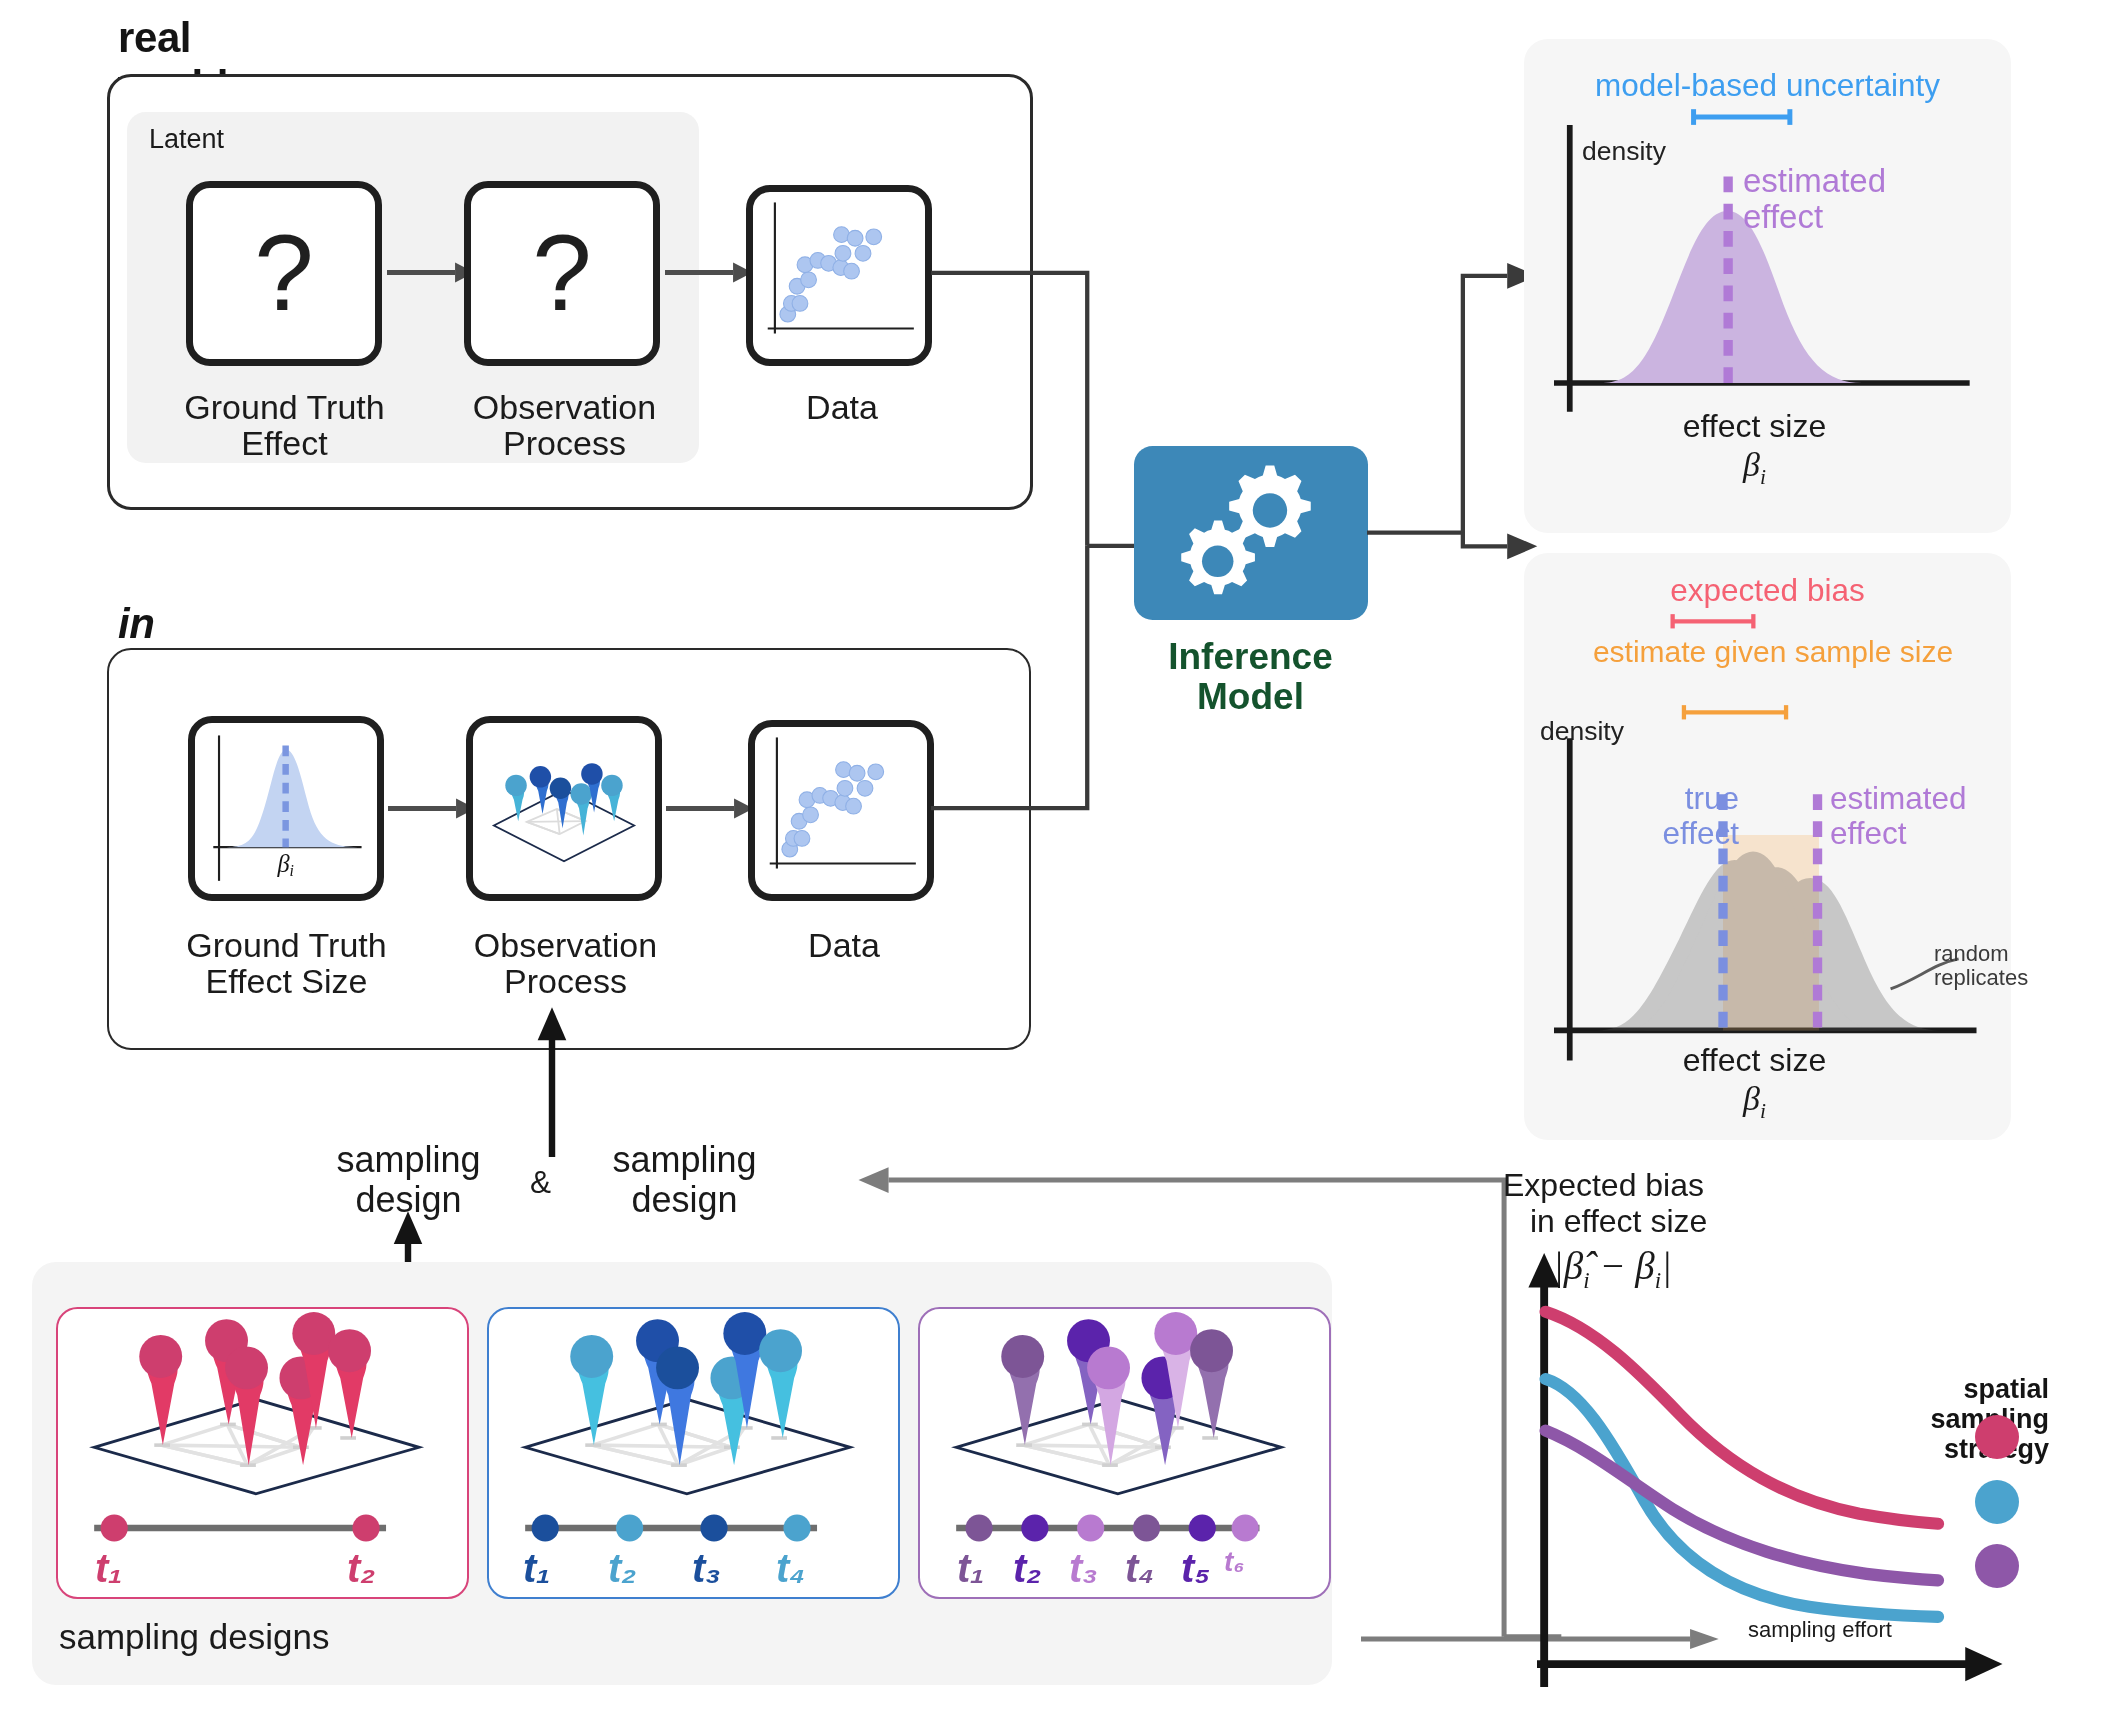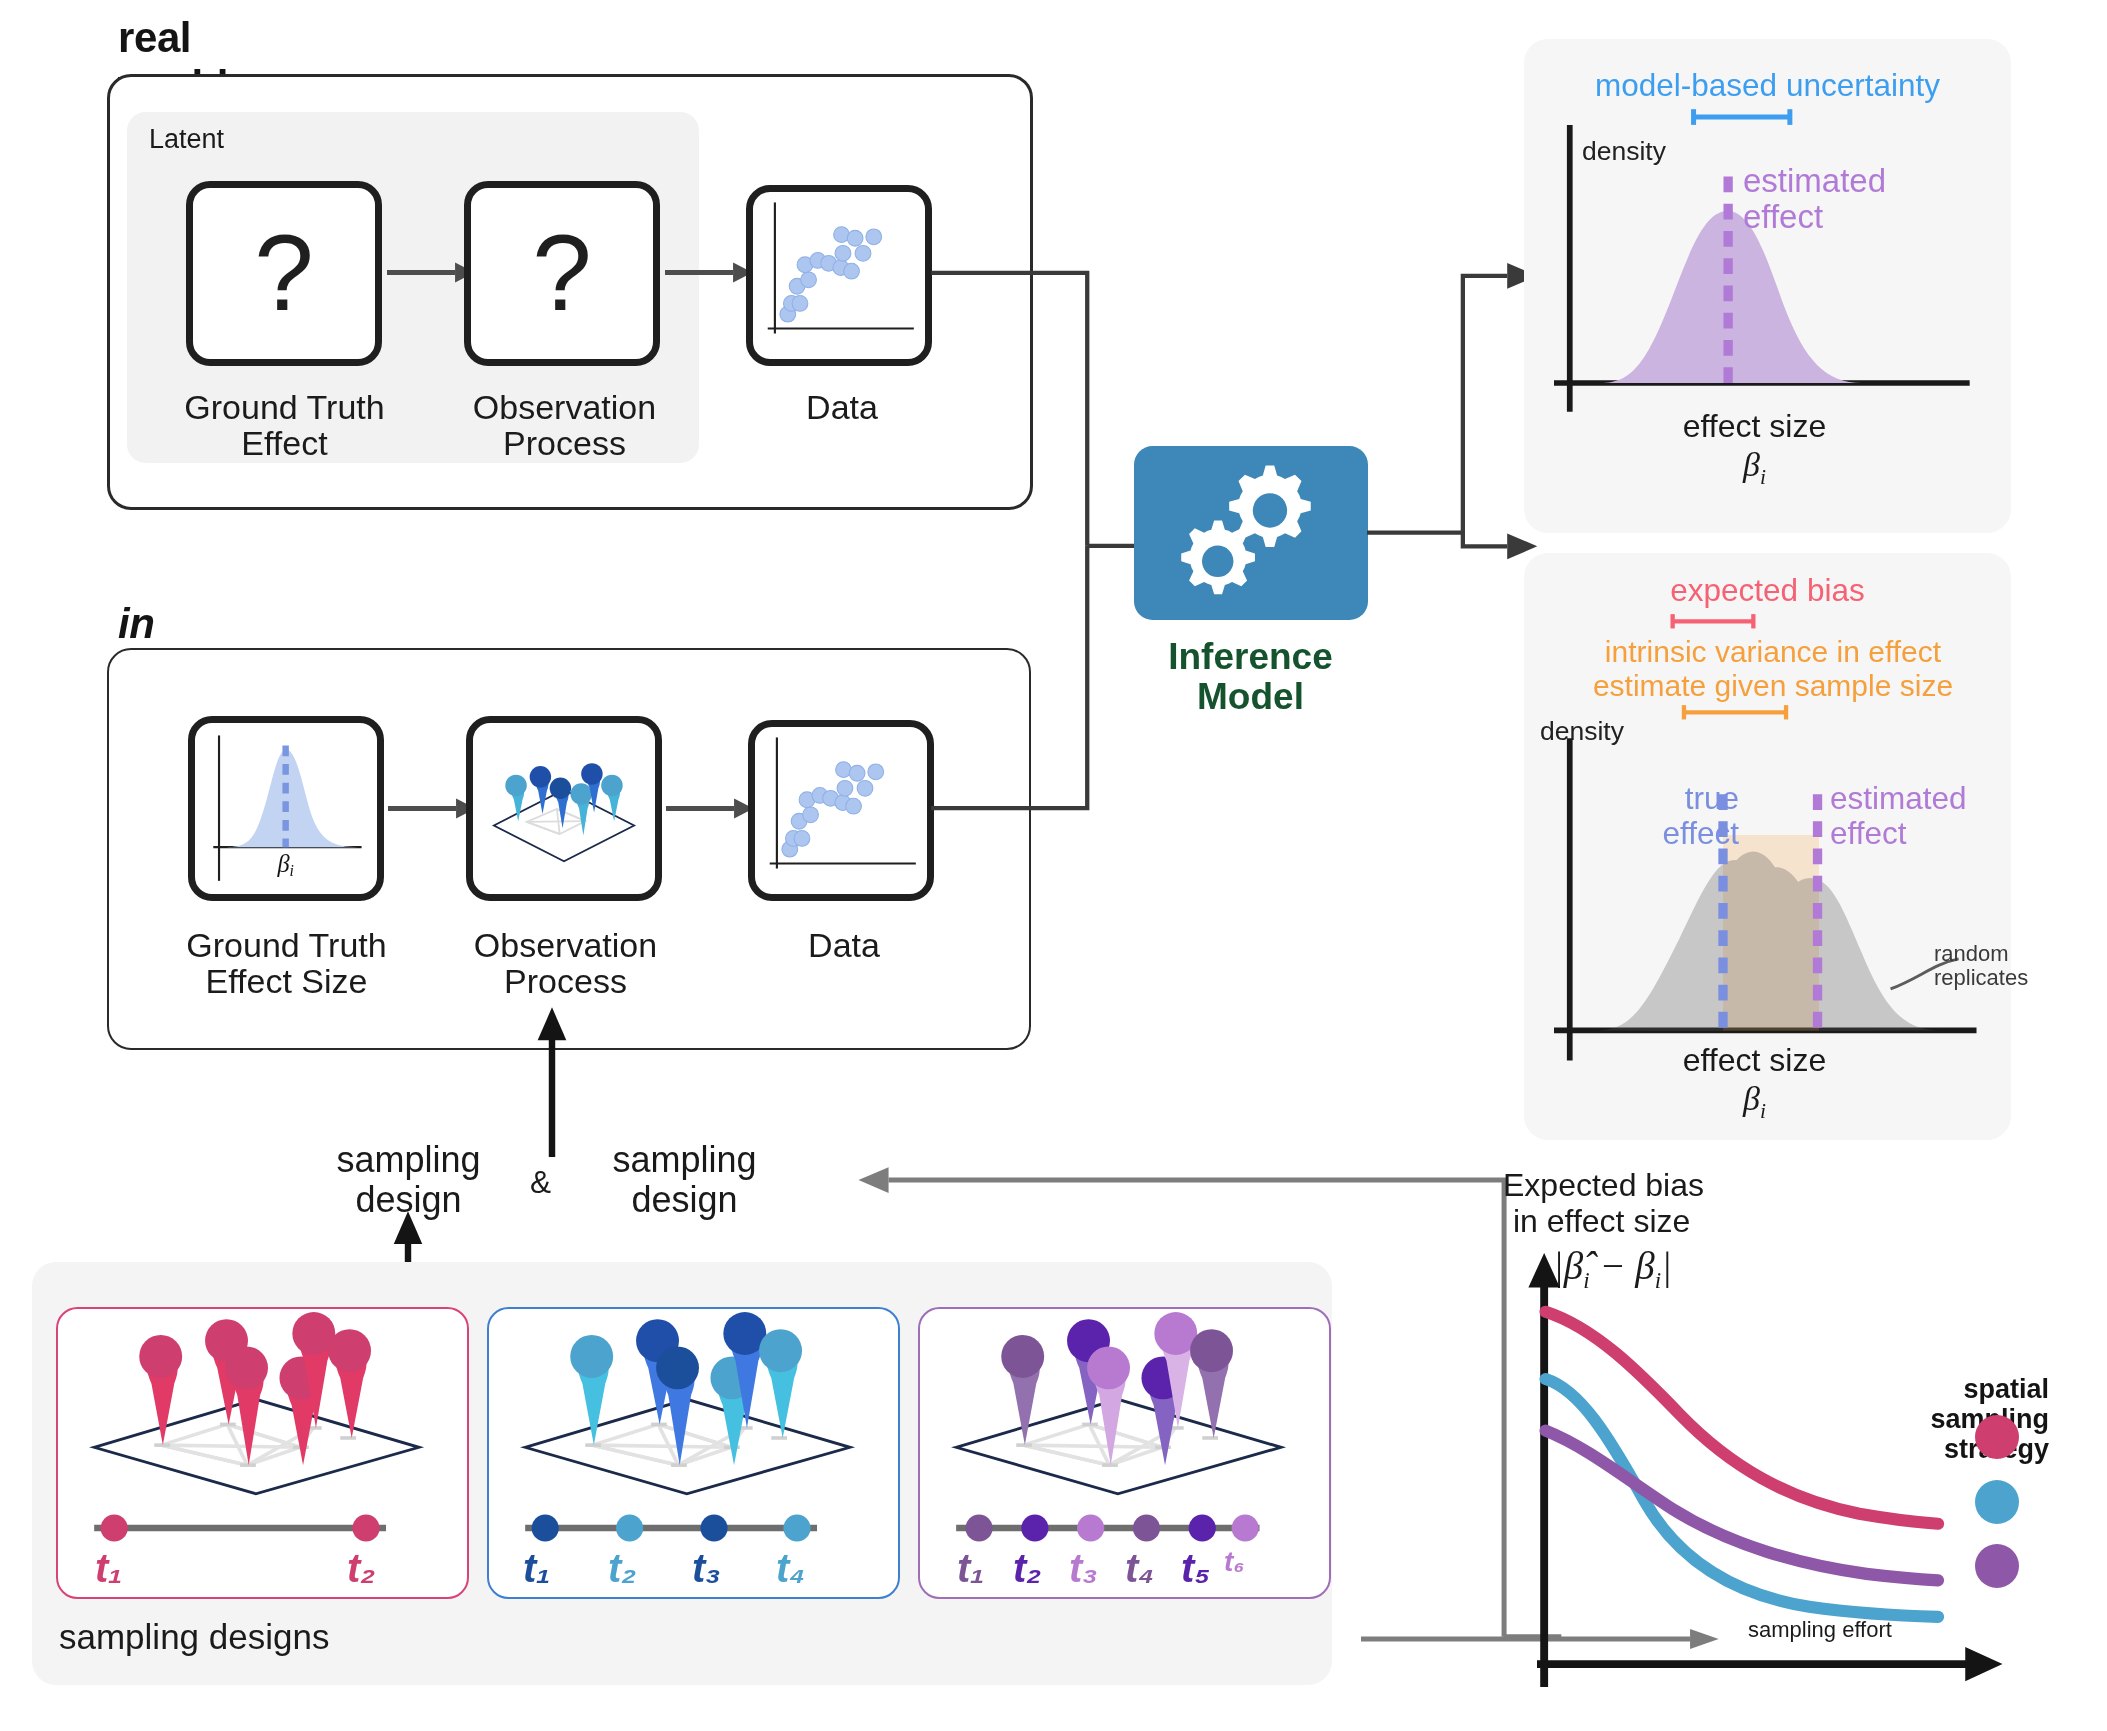--- a/index.html
+++ b/index.html
@@ -279,21 +279,20 @@
 
 <div class="abs anno-b c-bias" style="left:1560px;top:573px;width:415px;text-align:center;font-size:31.5px;">expected bias</div>
 
 <svg class="abs" style="left:1669px;top:612px;" width="93" height="20" viewBox="0 0 130 28">
   <line x1="5" y1="13" x2="118" y2="13" stroke="#f56273" stroke-width="6"></line>
   <line x1="5" y1="3" x2="5" y2="23" stroke="#f56273" stroke-width="6"></line>
   <line x1="118" y1="3" x2="118" y2="23" stroke="#f56273" stroke-width="6"></line>
 </svg>
 
 <div class="abs c-var" style="left:1544px;top:635px;width:458px;text-align:center;font-size:30px;line-height:1.12;">
-  <div>intrinsic variance in effect</div>
   <div>estimate given sample size</div>
 </div>
 
 <svg class="abs" style="left:1680px;top:703px;" width="115" height="20" viewBox="0 0 160 28">
   <line x1="5" y1="13" x2="148" y2="13" stroke="#f5a03c" stroke-width="6"></line>
   <line x1="5" y1="3" x2="5" y2="23" stroke="#f5a03c" stroke-width="6"></line>
   <line x1="148" y1="3" x2="148" y2="23" stroke="#f5a03c" stroke-width="6"></line>
 </svg>
 
 <div class="abs" style="left:1540px;top:716px;font-size:26.5px;color:#222;">density</div>
@@ -517,21 +516,21 @@
     <div class="abs" style="left:93px;top:0;font-size:40px;font-weight:bold;font-style:italic;color:#5b23ab;">t₂</div>
     <div class="abs" style="left:149px;top:0;font-size:40px;font-weight:bold;font-style:italic;color:#b87ad0;">t₃</div>
     <div class="abs" style="left:205px;top:0;font-size:40px;font-weight:bold;font-style:italic;color:#7d5596;">t₄</div>
     <div class="abs" style="left:261px;top:0;font-size:40px;font-weight:bold;font-style:italic;color:#5b23ab;">t₅</div>
     <div class="abs" style="left:304px;top:0;font-size:28px;font-weight:bold;font-style:italic;color:#b87ad0;">t₆</div>
   </div>
 </div>
 
 <div class="abs" style="left:1503px;top:1168px;width:308px;font-size:32px;line-height:1.12;">
   <div>Expected bias</div>
-  <div style="padding-left:10px;">in effect size</div>
+  <div style="padding-left:27px;">in effect size</div>
 </div>
 
 <div class="abs" style="left:1553px;top:1243px;font-family:'Liberation Serif',serif;font-style:italic;font-size:39px;">
   |β̂<sub style="font-size:23px;">i</sub> − β<sub style="font-size:23px;">i</sub>|
 </div>
 
 <svg class="abs" style="left:1501px;top:1243px;" width="516" height="444" viewBox="0 0 720 620">
 
   <line x1="60" y1="620" x2="60" y2="58" stroke="#141414" stroke-width="11"></line>
   <polygon points="38,62 60,14 82,62" fill="#141414"></polygon>

